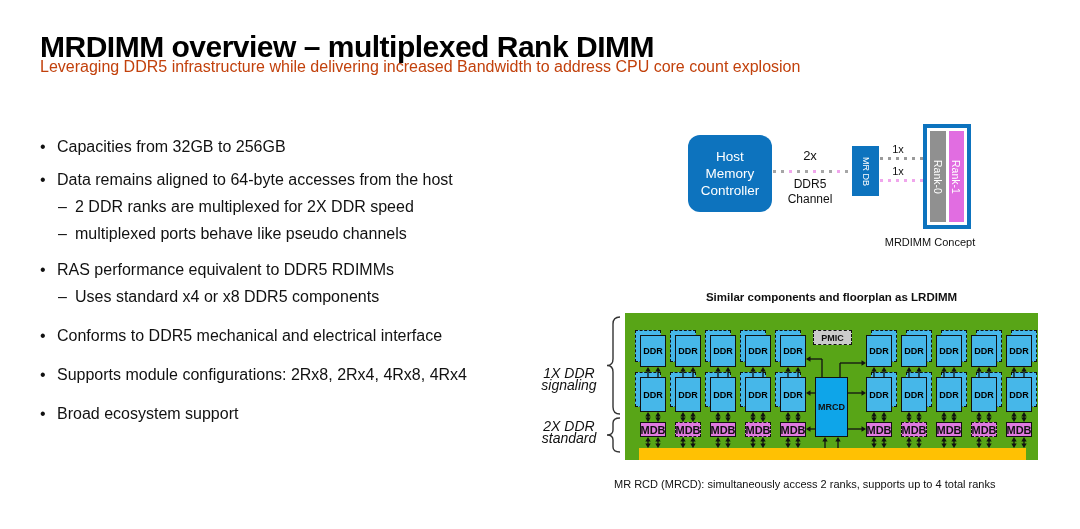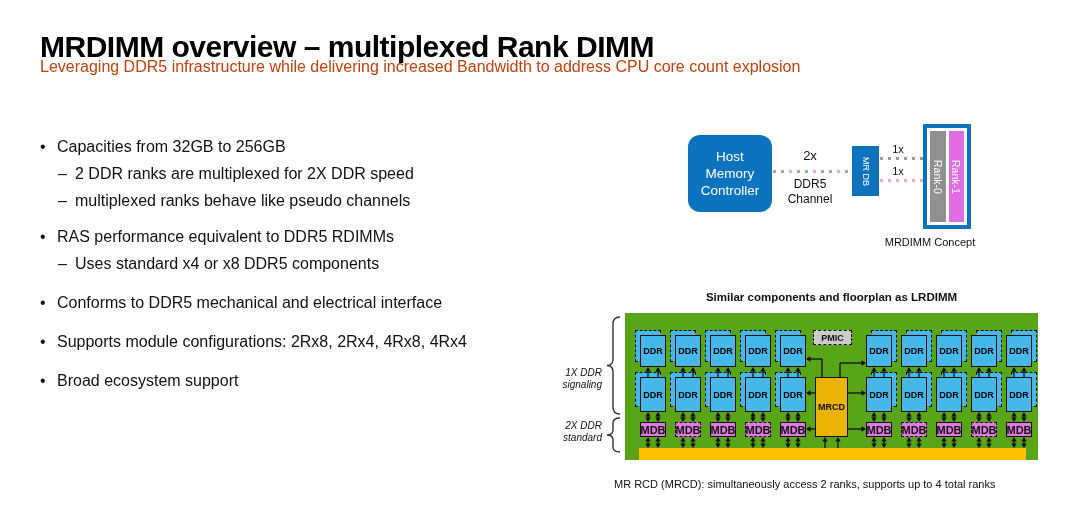--- a/index.html
+++ b/index.html
@@ -41,38 +41,39 @@
   .fp-board{left:625px;top:313px;width:413px;height:147px;background:#58a517;}
   .chip,.ghost,.mdbc,.pmic,.mrcd{position:absolute;box-sizing:border-box;}
   .chip{background:#46b7e9;border:1.5px solid #111;display:flex;align-items:center;justify-content:center;
         font-weight:bold;font-size:9px;color:#000;}
   .ghost{background:#46b7e9;border:1.5px dashed #111;}
   .mdbc{background:#e07ae0;border:1.5px solid #111;display:flex;align-items:center;justify-content:center;
         font-weight:bold;font-size:11px;}
   .mdbc.dashed{border-style:dashed;}
   .pmic{left:188px;top:17px;width:39px;height:15px;background:#cbcbcb;border:1.5px dashed #111;
         display:flex;align-items:center;justify-content:center;font-weight:bold;font-size:9px;}
-  .mrcd{left:190px;top:64px;width:33px;height:60px;background:#eab308;border:1.5px solid #111;
+  .mrcd{left:190px;top:64px;width:33px;height:60px;background:#0ea5e9;border:1.5px solid #111;
         display:flex;align-items:center;justify-content:center;font-weight:bold;font-size:9px;}
   .edge{position:absolute;left:14px;top:135px;width:387px;height:12px;background:#ffc103;}
   #fp-arrows{position:absolute;left:0;top:0;pointer-events:none;}
 
-  .side-label{width:66px;text-align:right;font-size:10px;font-style:italic;white-space:pre-line;line-height:12px;}
+  .side-label{width:66px;text-align:center;font-size:14px;font-style:italic;white-space:pre-line;line-height:12px;}
   .fp-captions{left:614px;top:477px;width:460px;font-size:11px;line-height:15px;}
 </style>
 </head>
 <body>
 
 <h1 class="abs slide-title">MRDIMM overview – multiplexed Rank DIMM</h1>
 <div class="abs slide-subtitle">Leveraging DDR5 infrastructure while delivering increased Bandwidth to address CPU core count explosion</div>
 
 <ul class="abs bullets">
   <li class="l1 m13"><span class="marker">•</span><span>Capacities from 32GB to 256GB</span></li>
+  <li class="l1 m13"><span class="marker">•</span><span>Data remains aligned to 64-byte accesses from the host</span></li>
   <li class="l2 m7"><span class="marker">–</span><span>2 DDR ranks are multiplexed for 2X DDR speed</span></li>
-  <li class="l2 m7"><span class="marker">–</span><span>multiplexed ranks behave like pseudo channels</span></li>
+  <li class="l2 m7"><span class="marker">–</span><span>multiplexed ports behave like pseudo channels</span></li>
   <li class="l1 m16"><span class="marker">•</span><span>RAS performance equivalent to DDR5 RDIMMs</span></li>
   <li class="l2 m7"><span class="marker">–</span><span>Uses standard x4 or x8 DDR5 components</span></li>
   <li class="l1 m19"><span class="marker">•</span><span>Conforms to DDR5 mechanical and electrical interface</span></li>
   <li class="l1 m19"><span class="marker">•</span><span>Supports module configurations: 2Rx8, 2Rx4, 4Rx8, 4Rx4</span></li>
   <li class="l1 m19"><span class="marker">•</span><span>Broad ecosystem support</span></li>
 </ul>
 
 <div class="abs concept">
   <div class="abs hmc">Host
 Memory

